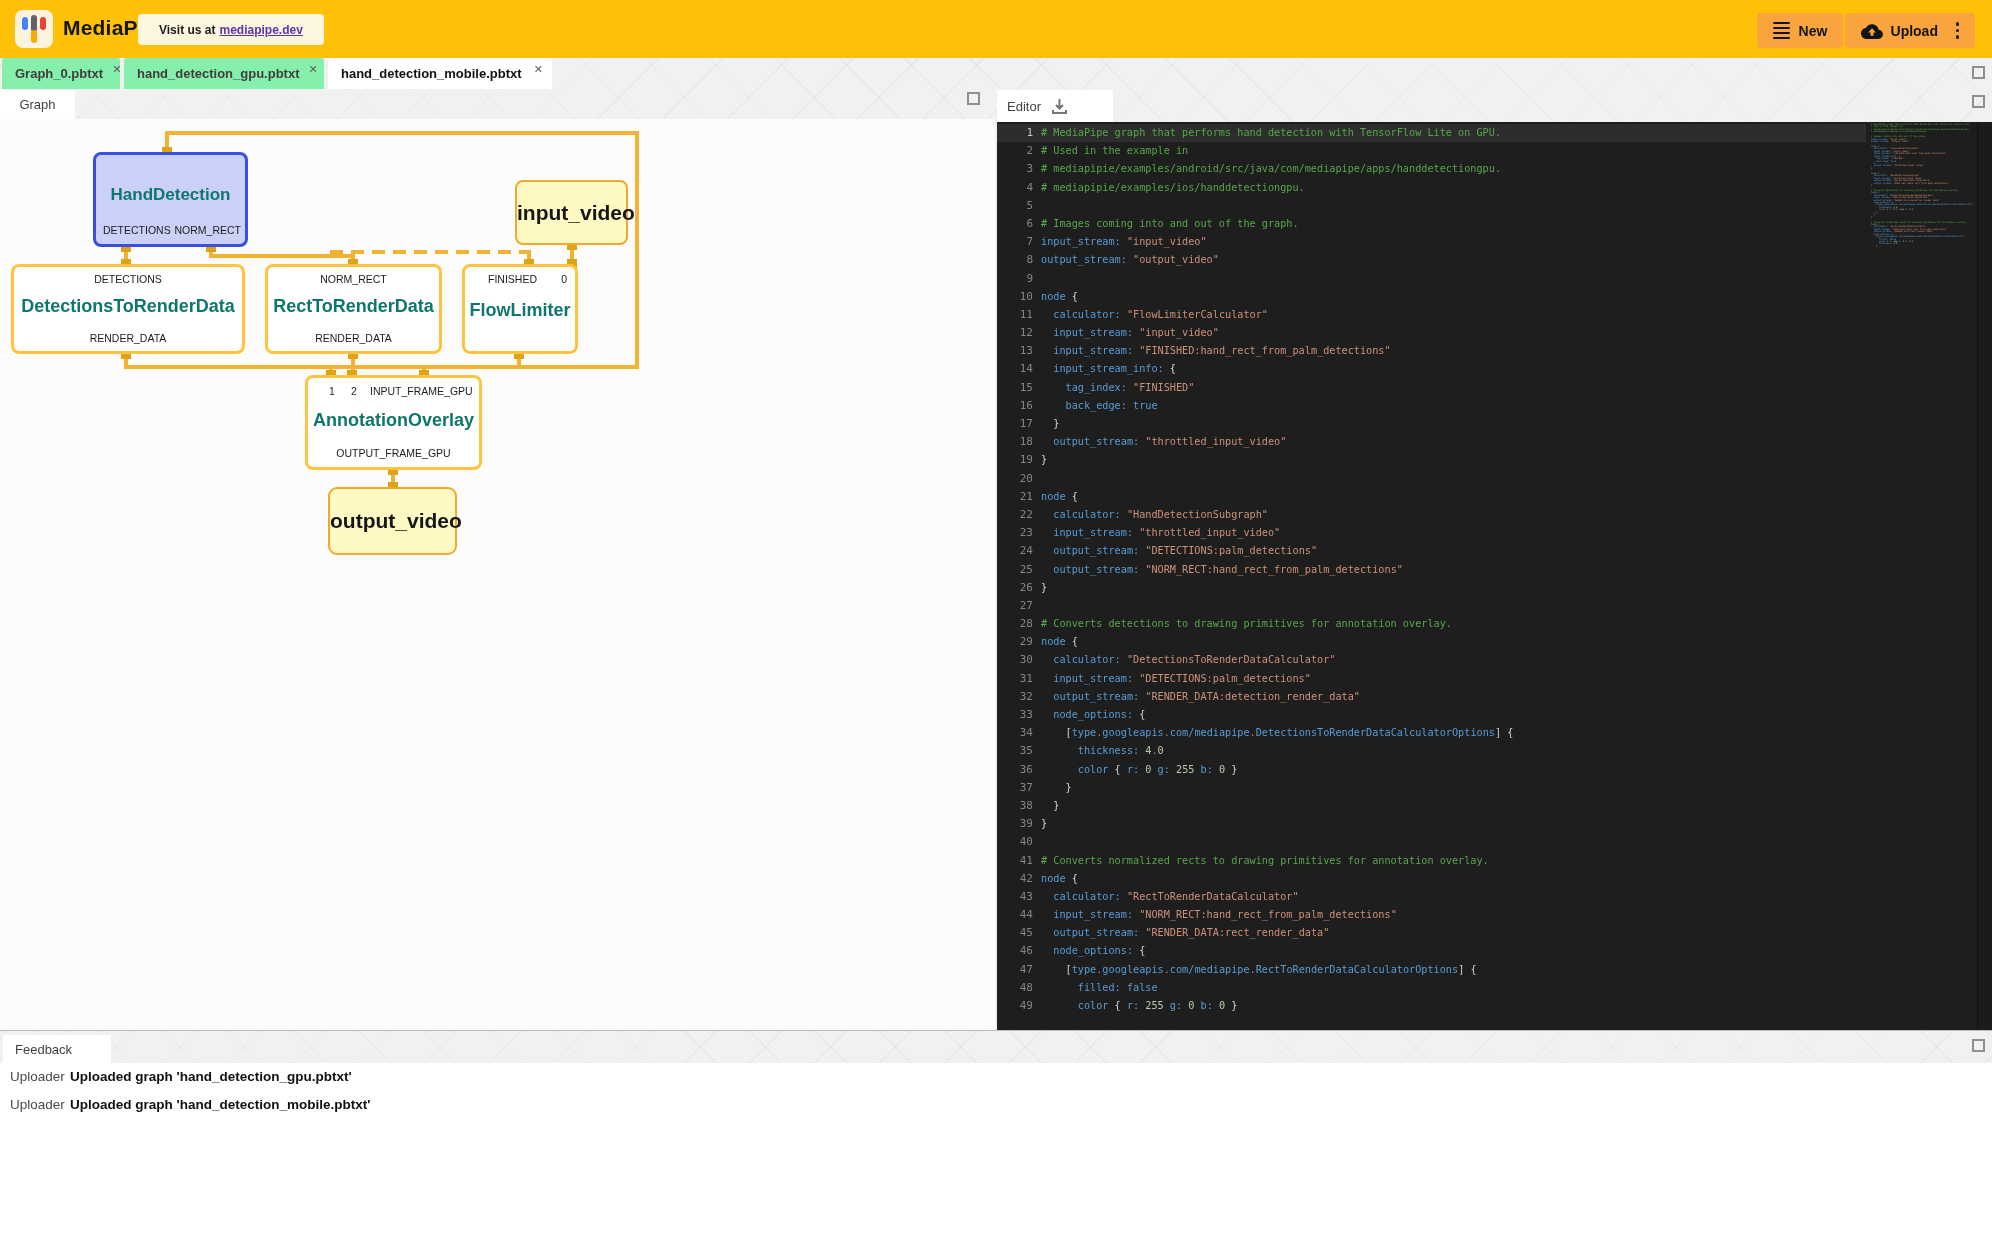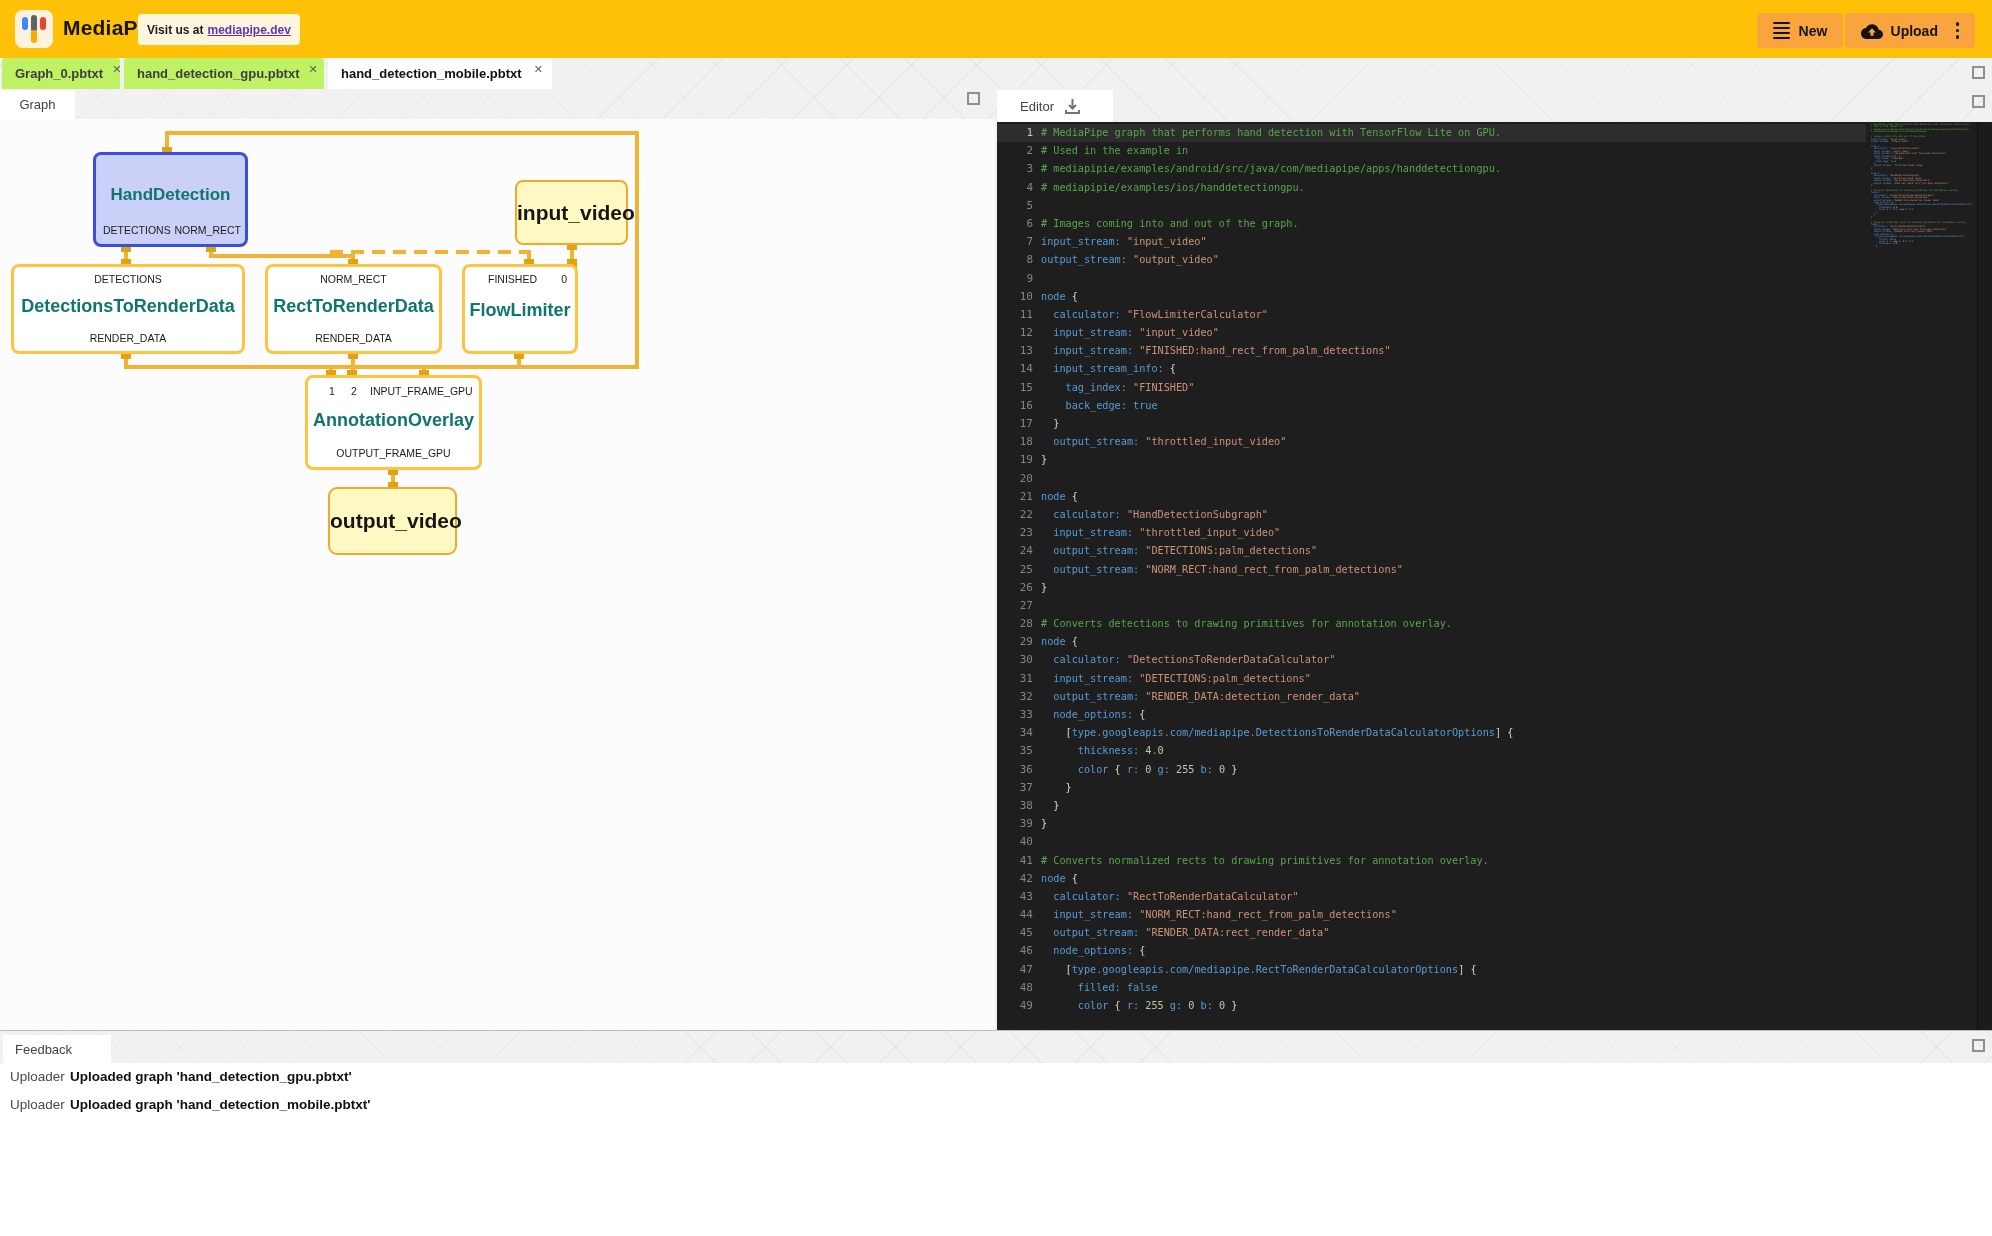--- a/index.html
+++ b/index.html
@@ -15,45 +15,45 @@
   
   .header { left:0; top:0; width:1992px; height:58px; background:#FFC107; display:flex; align-items:center; }
   .logo { position:absolute; left:15px; top:10px; width:38px; height:38px; background:#FBF3DD; border-radius:8px; }
   .logo i { position:absolute; border-radius:3px; }
   .logo .b1 { left:7px;  top:7px;  width:6px; height:13px; background:#4285F4; }
   .logo .b2 { left:16px; top:5px;  width:6px; height:17px; background:#5F6368; }
   .logo .b3 { left:16px; top:20px; width:6px; height:13px; background:#F9AB00; }
   .logo .b4 { left:25px; top:7px;  width:6px; height:13px; background:#EA4335; }
   .app-title { position:absolute; left:63px; top:16px; font-size:21px; font-weight:bold; color:#161616; letter-spacing:.2px; }
   .visit-chip { position:absolute; left:138px; top:14px; height:31px; background:#FCF6DF; border-radius:4px;
-    display:flex; align-items:center; padding:0 9px; font-size:12px; font-weight:bold; color:#1c1c1c; }
+    display:flex; align-items:center; padding:0 21px; font-size:12px; font-weight:bold; color:#1c1c1c; }
   .visit-chip a { color:#5E35B1; text-decoration:underline; margin-left:4px; cursor:pointer; }
   .hbtn { position:absolute; top:13px; height:35px; background:#F9A43C; border-radius:4px; border:none;
     display:flex; align-items:center; justify-content:center; font-size:14px; font-weight:bold; color:#141414;
     font-family:"Liberation Sans",sans-serif; cursor:pointer; }
   .btn-new { left:1757px; width:86px; gap:9px; }
   .btn-upload { left:1845px; width:130px; gap:8px; }
   .menu-lines { display:inline-block; width:17px; }
   .menu-lines span { display:block; height:2.4px; background:#141414; margin:2.6px 0; border-radius:1px; }
   .kebab { display:flex; flex-direction:column; gap:3px; margin-left:10px; }
   .kebab i { width:3.5px; height:3.5px; background:#141414; border-radius:50%; }
 
   
-  .file-tab { position:absolute; top:58px; height:31px; background:#bef264; border-radius:3px 3px 0 0;
+  .file-tab { position:absolute; top:58px; height:31px; background:#86efac; border-radius:3px 3px 0 0;
     display:flex; align-items:center; padding:0 9px 0 13px; font-size:13px; font-weight:bold; color:#3E3E3E; cursor:pointer; }
   .file-tab .x { margin-left:9px; font-size:11px; color:#5d5d5d; font-weight:normal; position:relative; top:-4px; cursor:pointer; }
   .file-tab.active { background:#FFFFFF; color:#111; }
   .ft1 { left:2px;   width:118px; }
   .ft2 { left:124px; width:200px; }
   .ft3 { left:328px; width:224px; justify-content:space-between; }
 
   
   .panel-tab { position:absolute; background:#fff; display:flex; align-items:center; font-size:13px; color:#424242; }
   .graph-tab { left:0; top:90px; width:75px; height:29px; justify-content:center; }
-  .editor-tab { left:997px; top:90px; width:116px; height:32px; padding-left:23px; gap:10px; }
+  .editor-tab { left:997px; top:90px; width:116px; height:32px; padding-left:10px; gap:10px; }
   .feedback-tab { left:3px; top:1035px; width:108px; height:28px; padding-left:12px; }
   .maxsq { position:absolute; width:13px; height:13px; border:2px solid #8F8F8F; background:transparent; cursor:pointer; }
 
   
   .graph-panel { left:0; top:119px; width:995px; height:911px; background:#FCFCFC; overflow:hidden; }
   .wire { position:absolute; background:#F2B233; }
   .wire-d { position:absolute; height:4px; background:repeating-linear-gradient(90deg,#F2B233 0 13px,transparent 13px 21px); }
   .conn { position:absolute; width:10px; height:10px; background:#DCA414; }
   .gnode { position:absolute; background:#fff; border:3px solid #FFC33F; border-radius:8px; }
   .gnode .title { position:absolute; left:0; right:0; text-align:center; font-weight:bold; color:#0f766e; }

